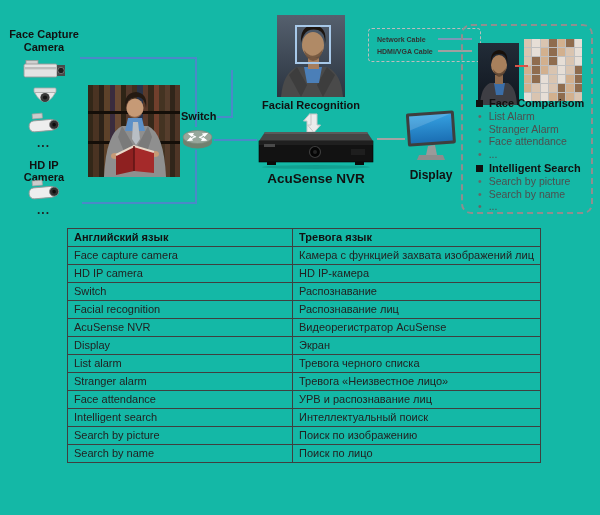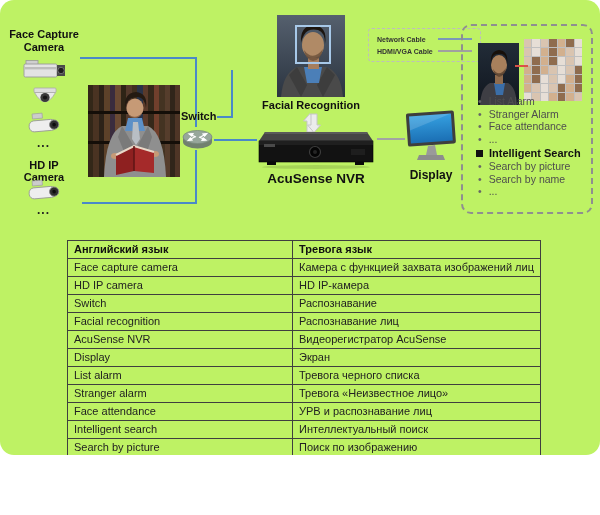--- a/index.html
+++ b/index.html
@@ -1,17 +1,17 @@
 <!DOCTYPE html>
 <html><head>
 <meta charset="utf-8">
 <style>
   html,body{margin:0;padding:0;background:#fff;}
-  .canvas{position:relative;width:600px;height:455px;background:#bef264;
-          font-family:"Liberation Sans",sans-serif;color:#1a1a1a;overflow:hidden;border-radius:14px;}
+  .canvas{position:relative;width:600px;height:515px;background:#14b8a6;
+          font-family:"Liberation Sans",sans-serif;color:#1a1a1a;overflow:hidden;}
   .abs{position:absolute;}
   .lbl{font-weight:bold;color:#111;}
   .center{text-align:center;}
   .line{position:absolute;background:#4a89c8;}
   .line.gray{background:#a3a3a3;}
   .dots{font-weight:bold;font-size:12px;color:#222;letter-spacing:1px;}
 
   
   .legend{border:1px dashed #bdbdbd;border-radius:4px;padding:4px 8px;box-sizing:border-box;
           display:flex;flex-direction:column;justify-content:space-between;}
@@ -306,32 +306,33 @@
         <div style="background: rgb(230, 222, 214);"></div>
         <div style="background: rgb(210, 176, 142);"></div>
         <div style="background: rgb(143, 108, 78);"></div>
         <div style="background: rgb(210, 176, 142);"></div>
         <div style="background: rgb(217, 196, 176);"></div>
       </div>
 
     <div class="abs" style="left:52px;top:39px;width:13px;height:2px;background:#d95348;"></div>
 
     <div class="abs" style="left:13px;top:69px;width:114px;">
+      <div class="ftitle">Face Comparisom</div>
       <div class="fitem">List Alarm</div>
       <div class="fitem">Stranger Alarm</div>
       <div class="fitem">Face attendance</div>
       <div class="fitem">...</div>
       <div class="ftitle">Intelligent Search</div>
       <div class="fitem">Search by picture</div>
       <div class="fitem">Search by name</div>
       <div class="fitem">...</div>
     </div>
   </div>
 
-  <table class="tr-table abs" style="left:67px;top:240px;">
+  <table class="tr-table abs" style="left:67px;top:228px;">
     <colgroup>
         <col style="width:225px;">
         <col style="width:248px;">
       </colgroup>
     <tbody>
         <tr class="hdr">
       <td>Английский язык</td>
       <td>Тревога язык</td>
     </tr>
     <tr>

